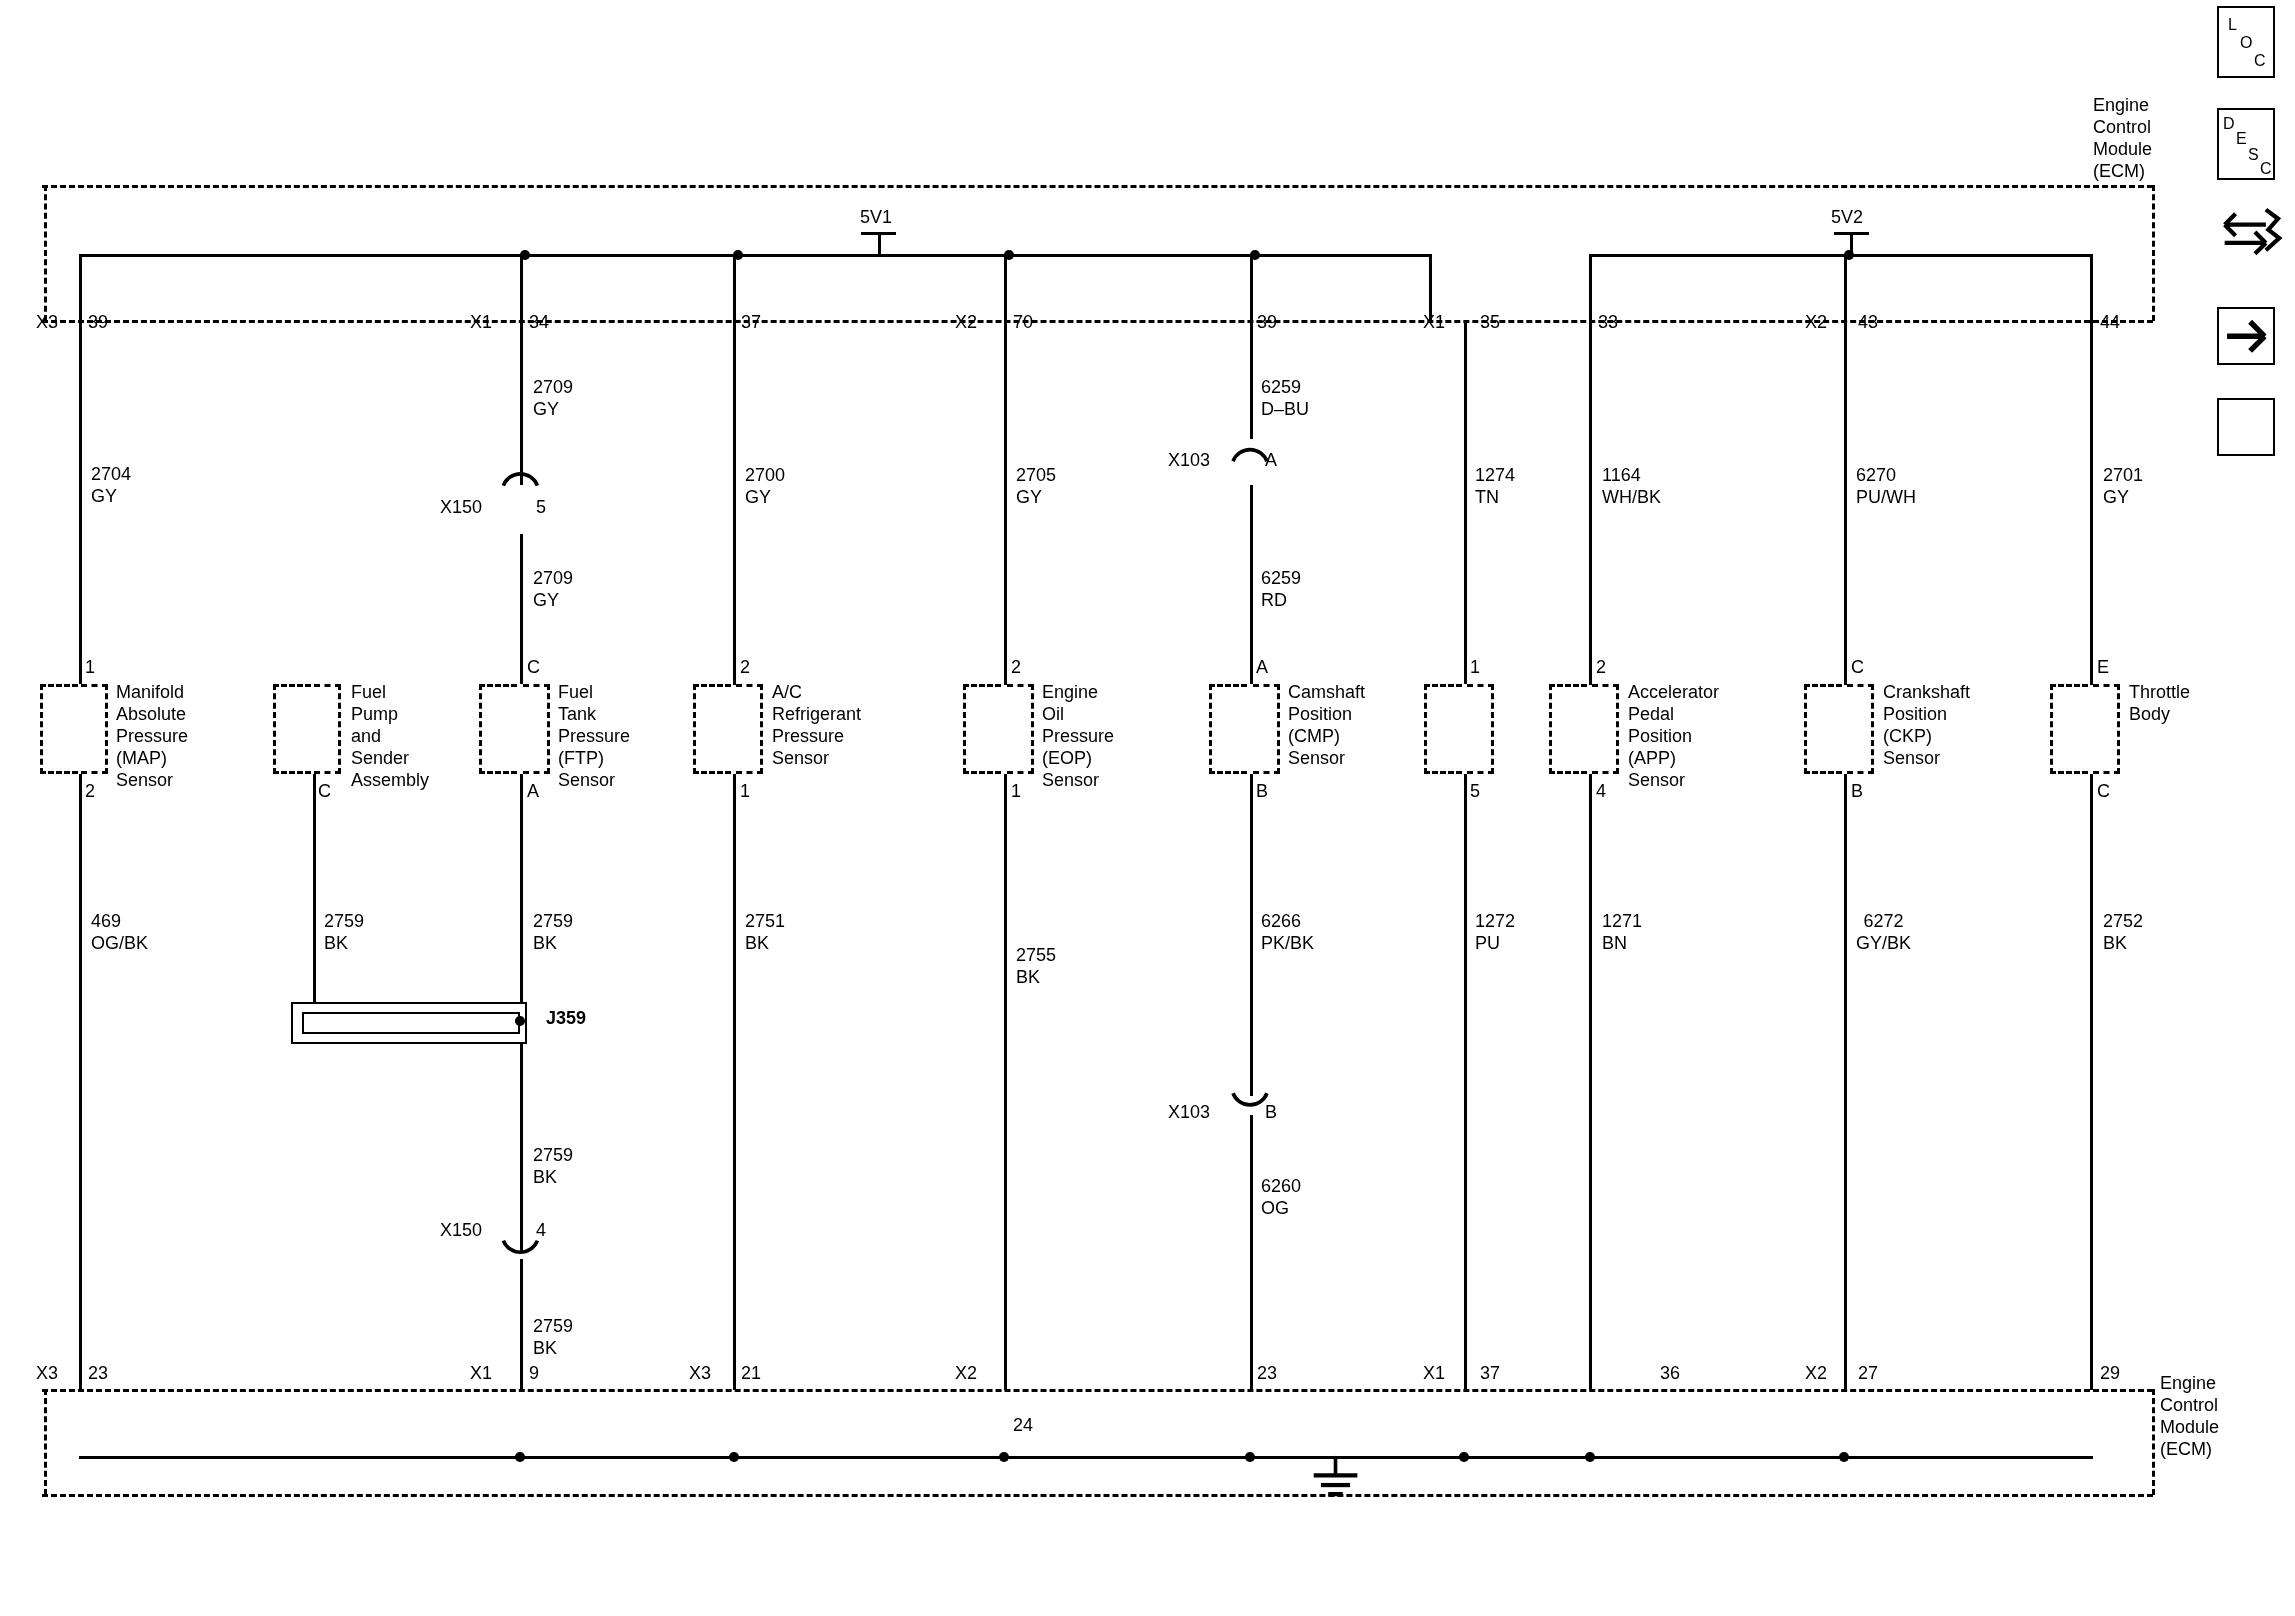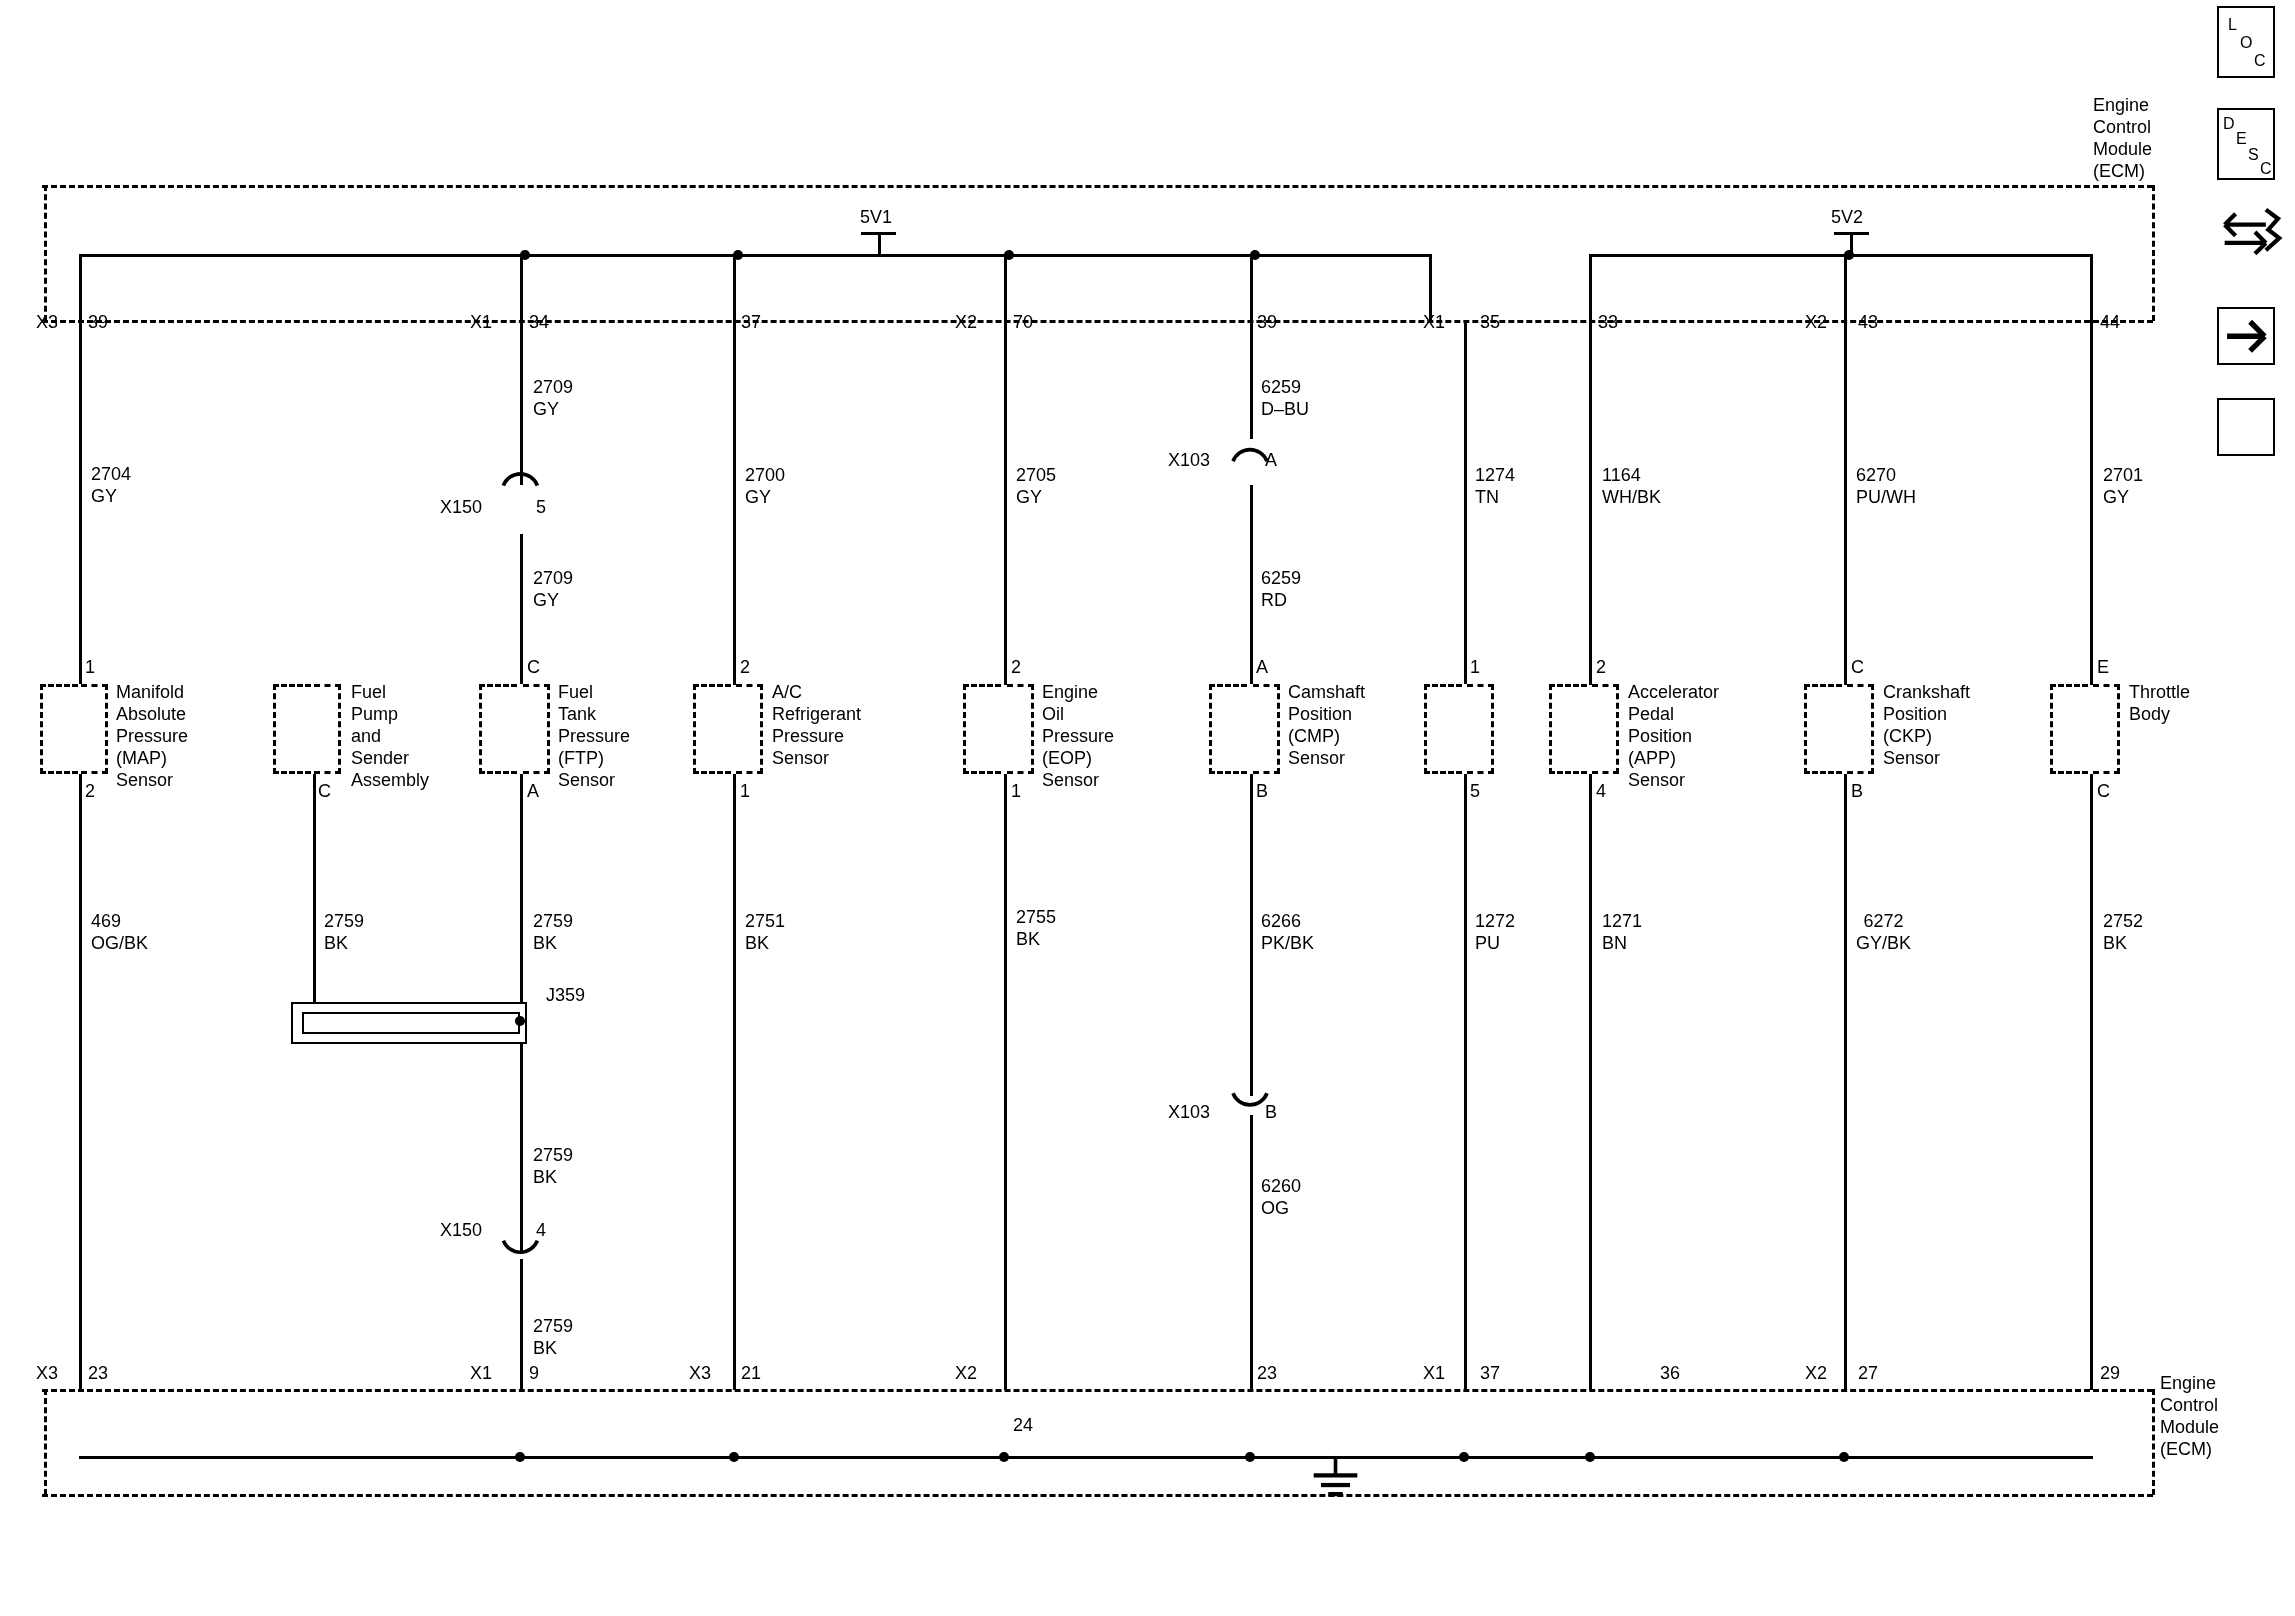--- a/index.html
+++ b/index.html
@@ -318,37 +318,37 @@
   <div class="wire vline" style="left:1250px; top:1115px; height:275px;"></div>
   <div class="wire vline" style="left:1464px; top:774px; height:616px;"></div>
   <div class="wire vline" style="left:1589px; top:774px; height:616px;"></div>
   <div class="wire vline" style="left:1844px; top:774px; height:616px;"></div>
   <div class="wire vline" style="left:2090px; top:774px; height:616px;"></div>
 
   <div class="lbl" style="left:91px; top:910px;"><span>469</span><br><span>OG/BK</span></div>
   <div class="lbl" style="left:324px; top:910px;"><span>2759</span><br><span>BK</span></div>
   <div class="lbl" style="left:533px; top:910px;"><span>2759</span><br><span>BK</span></div>
   <div class="lbl" style="left:745px; top:910px;"><span>2751</span><br><span>BK</span></div>
-  <div class="lbl" style="left:1016px; top:906px;"><span>2755</span><br><span>BK</span></div>
+  <div class="lbl" style="left:1016px; top:944px;"><span>2755</span><br><span>BK</span></div>
   <div class="lbl" style="left:1261px; top:910px;"><span>6266</span><br><span>PK/BK</span></div>
   <div class="lbl" style="left:1475px; top:910px;"><span>1272</span><br><span>PU</span></div>
   <div class="lbl" style="left:1602px; top:910px;"><span>1271</span><br><span>BN</span></div>
   <div class="lbl" style="left:1856px; top:910px;text-align:center;"><span>6272</span><br><span>GY/BK</span></div>
   <div class="lbl" style="left:2103px; top:910px;"><span>2752</span><br><span>BK</span></div>
 
   <div class="lbl" style="left:533px; top:1144px;"><span>2759</span><br><span>BK</span></div>
 
   <div class="lbl" style="left:533px; top:1315px;"><span>2759</span><br><span>BK</span></div>
 
   <div class="lbl" style="left:1261px; top:1175px;"><span>6260</span><br><span>OG</span></div>
 
   <div class="conn-box" style="left:291px; top:1002px; width:232px; height:38px;"></div>
   <div class="conn-box" style="left:302px; top:1012px; width:214px; height:18px;"></div>
   <div class="dot" style="left:515px; top:1016px;"></div>
-  <div class="lbl" style="left:546px; top:984px;">J359</div>
+  <div class="lbl" style="left:546px; top:1007px;font-weight:bold;">J359</div>
 
   <div class="dash-h" style="left:42px; top:1389px; width:2111px;"></div>
   <div class="dash-v" style="left:44px; top:1389px; height:106px;"></div>
   <div class="dash-v" style="left:2152px; top:1389px; height:106px;"></div>
   <div class="dash-h" style="left:42px; top:1494px; width:2111px;"></div>
 
   <div class="lbl" style="left:2160px; top:1372px;">Engine
 Control
 Module
 (ECM)</div>

